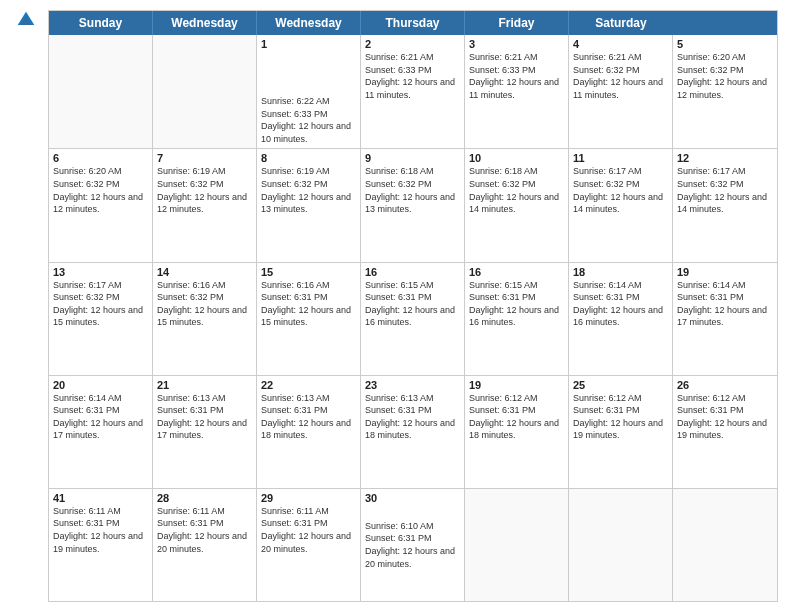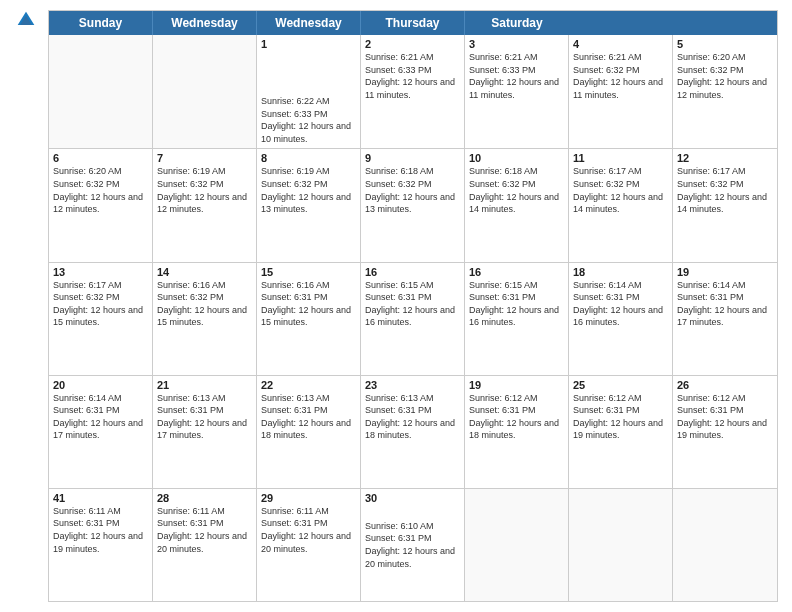--- a/index.html
+++ b/index.html
@@ -137,20 +137,21 @@
       <div class="title-location"></div>
     </div>
   </div>
 
   <div class="calendar">
     <div class="cal-header-row">
     <div class="cal-header-cell">Sunday</div>
         <div class="cal-header-cell">Wednesday</div>
         <div class="cal-header-cell">Wednesday</div>
         <div class="cal-header-cell">Thursday</div>
+        <div class="cal-header-cell">Friday</div>
         <div class="cal-header-cell">Saturday</div>
       </div>
     <div class="cal-body">
     <div class="cal-row">
           <div class="cal-cell empty"></div>
           <div class="cal-cell empty"></div>
           <div class="cal-cell">
             <span class="day-num">1</span>
             <div class="day-info" style="white-space: pre-line; margin-top: 45px;">Sunrise: 6:22 AM
 Sunset: 6:33 PM

